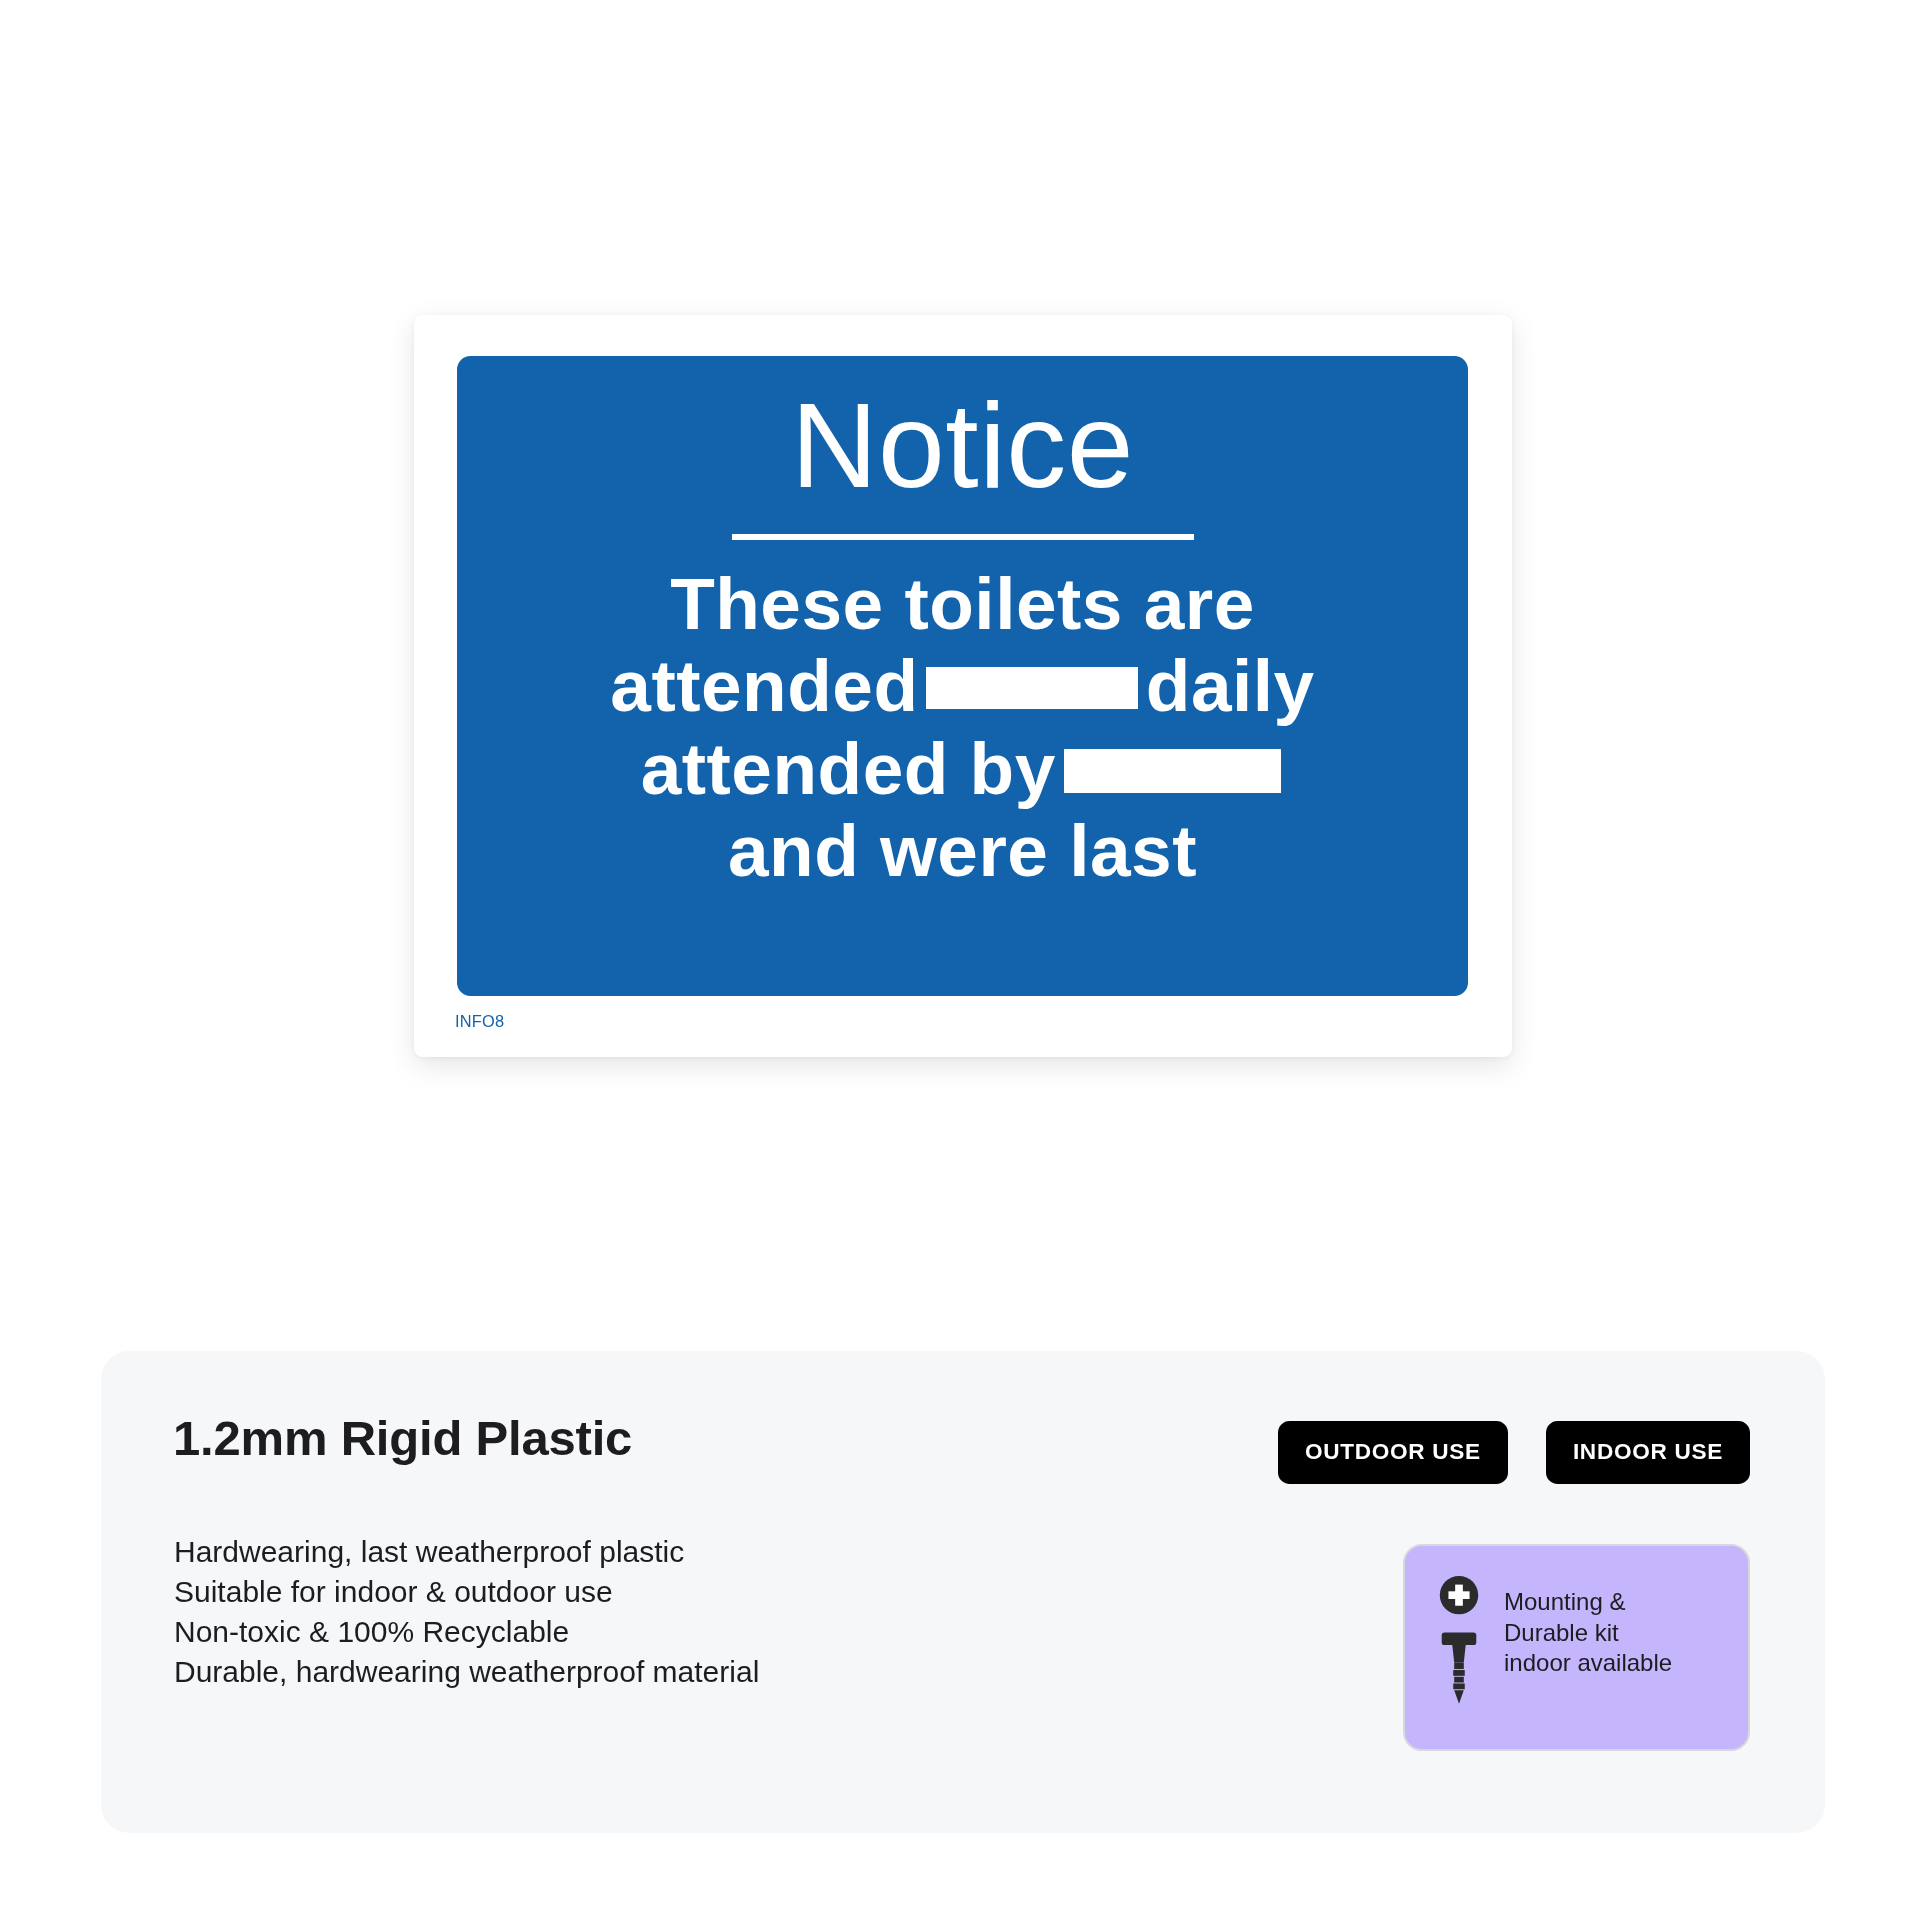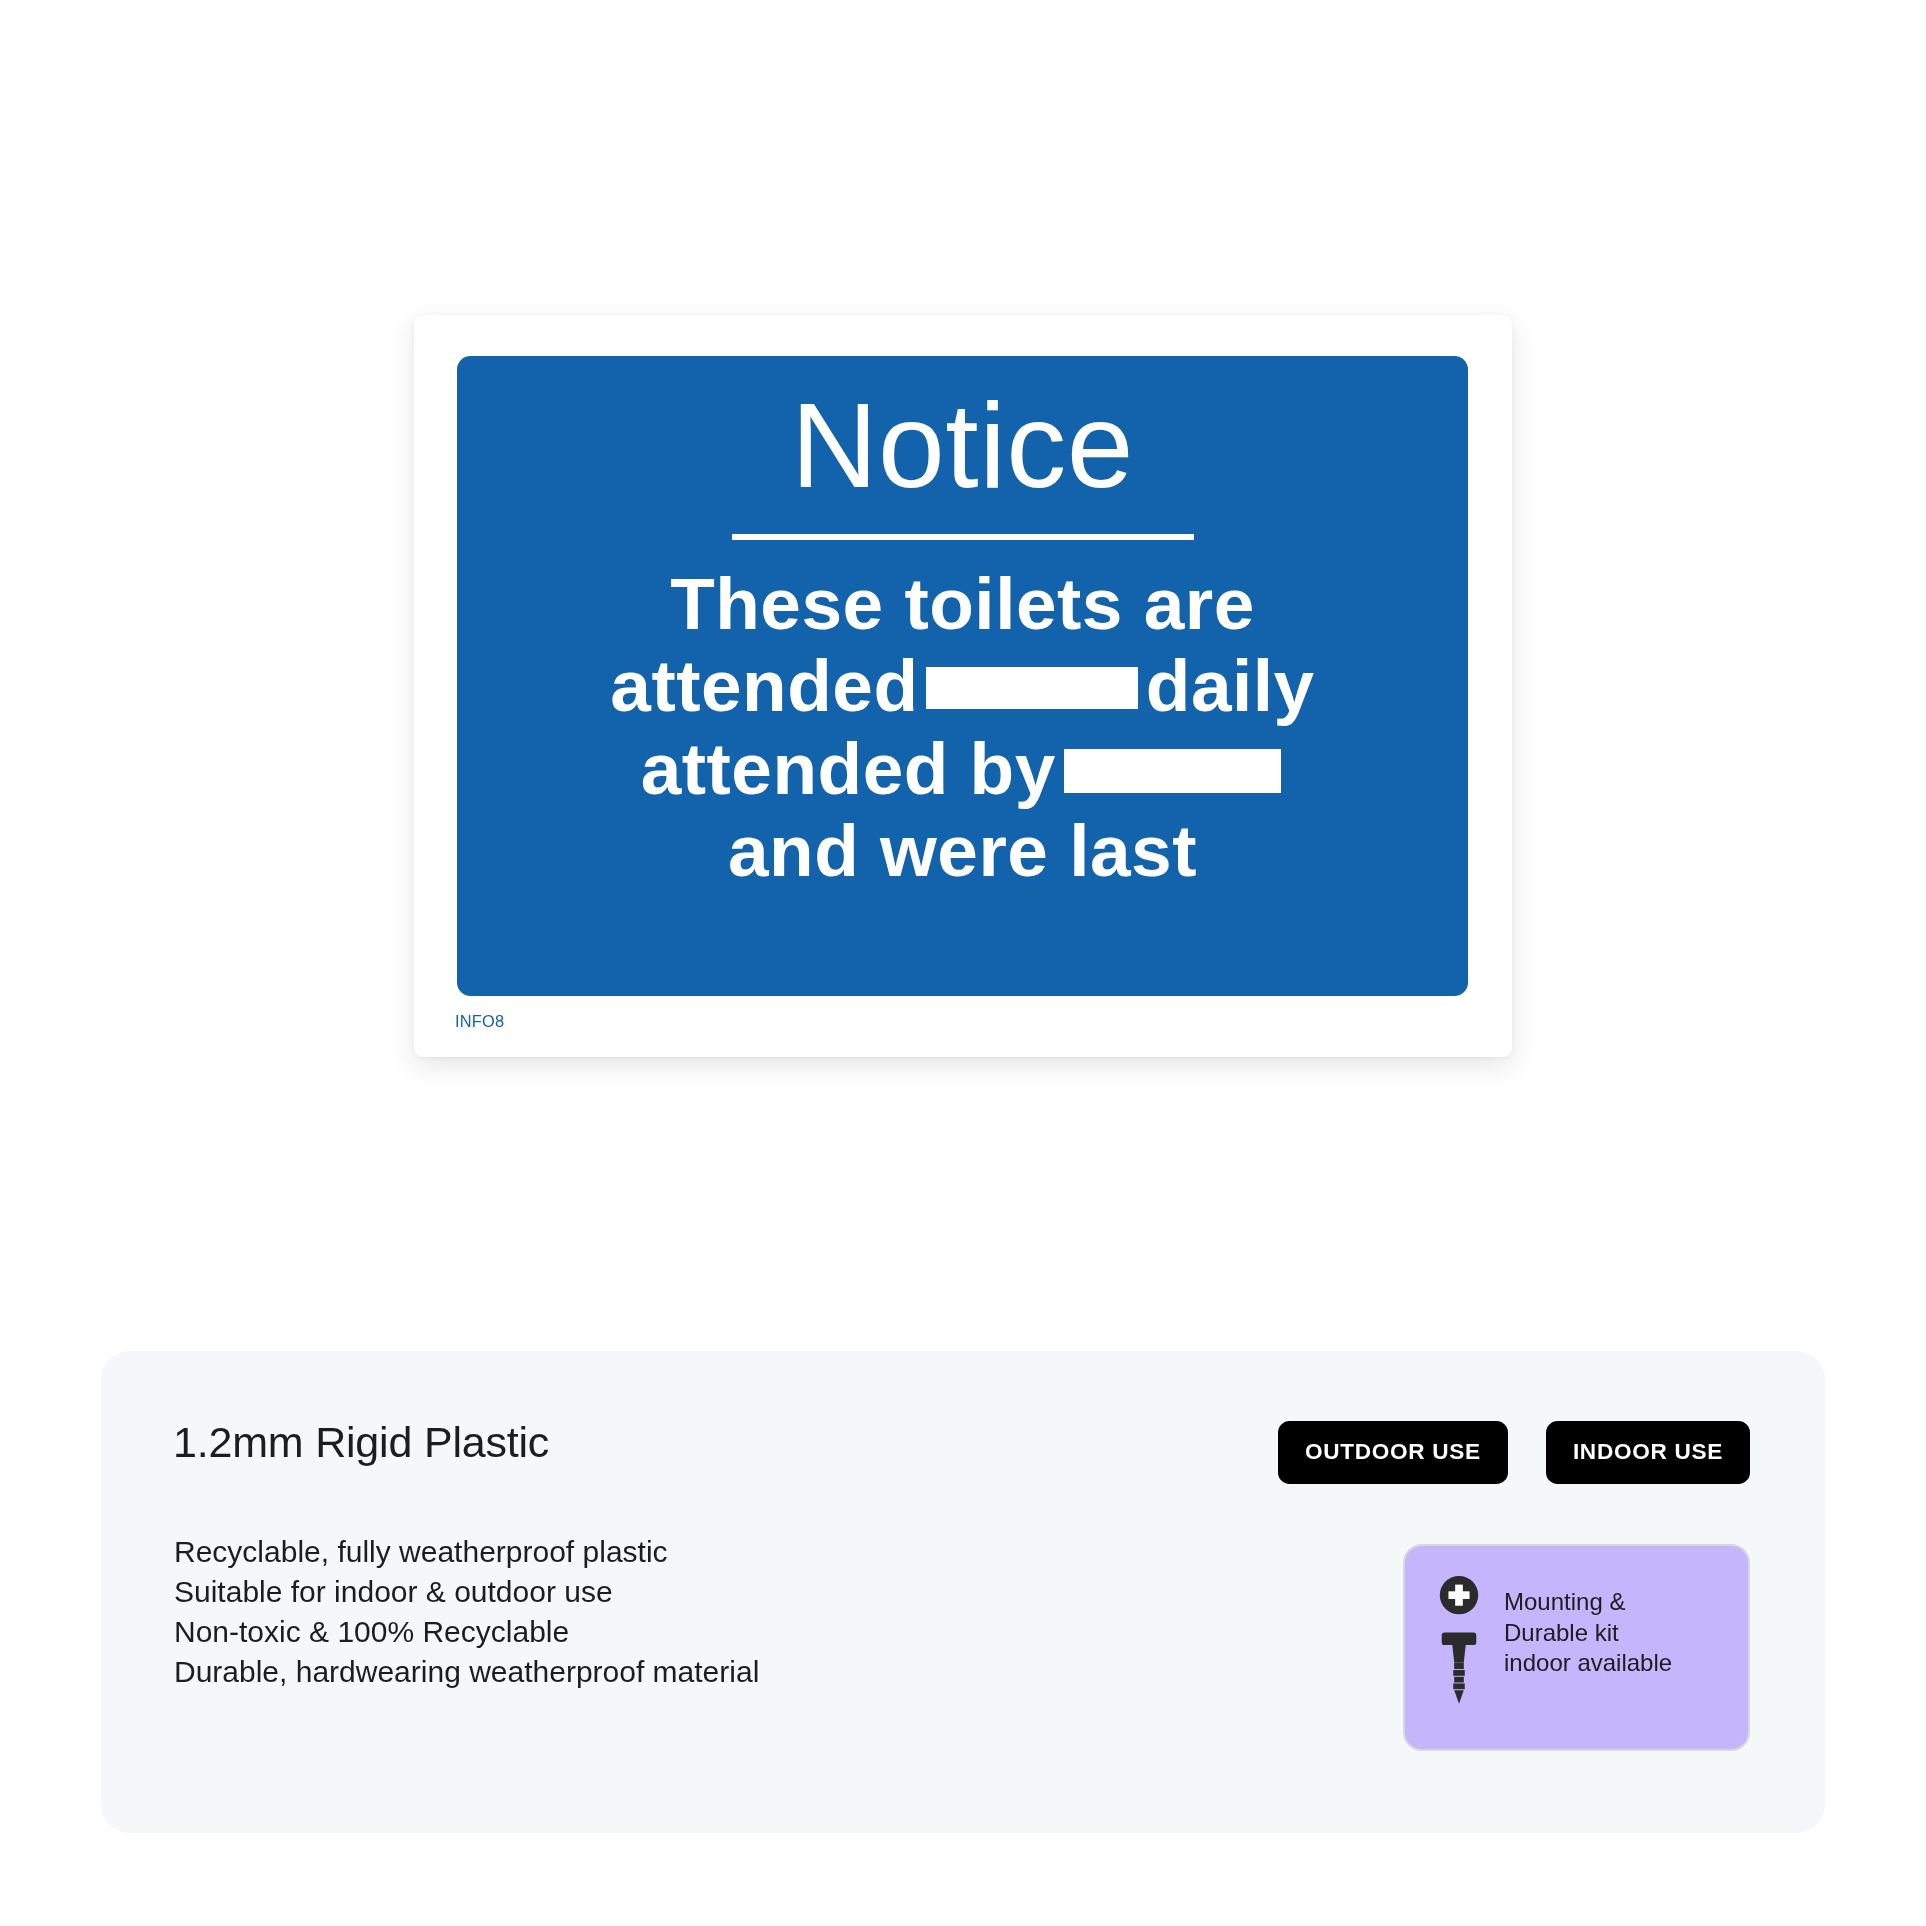--- a/index.html
+++ b/index.html
@@ -97,23 +97,23 @@
     left: 101px;
     top: 1351px;
     width: 1724px;
     height: 482px;
     background: #f6f7f8;
     border-radius: 28px;
   }
   .material-title {
     position: absolute;
     left: 72px;
-    top: 67px;
-    font-size: 43px;
-    font-weight: 400;
+    top: 59px;
+    font-size: 49px;
+    font-weight: 700;
     color: #1d1d1f;
     letter-spacing: -0.2px;
   }
   .feature-list {
     position: absolute;
     left: 73px;
     top: 181px;
     font-size: 30px;
     line-height: 1.33;
     color: #1d1d1f;
@@ -186,21 +186,21 @@
     </div>
   </div>
   <div class="sign-code">INFO8</div>
 </div>
 
 <div class="info-panel">
 
   <div class="material-title">1.2mm Rigid Plastic</div>
 
   <div class="feature-list">
-    <div>Recyclable, fully weatherproof plastic</div>
+    <div>Hardwearing, last weatherproof plastic</div>
     <div>Suitable for indoor &amp; outdoor use</div>
     <div>Non-toxic &amp; 100% Recyclable</div>
     <div>Durable, hardwearing weatherproof material</div>
   </div>
 
   <div class="use-badges">
     <div class="badge">OUTDOOR USE</div>
     <div class="badge">INDOOR USE</div>
   </div>
 

